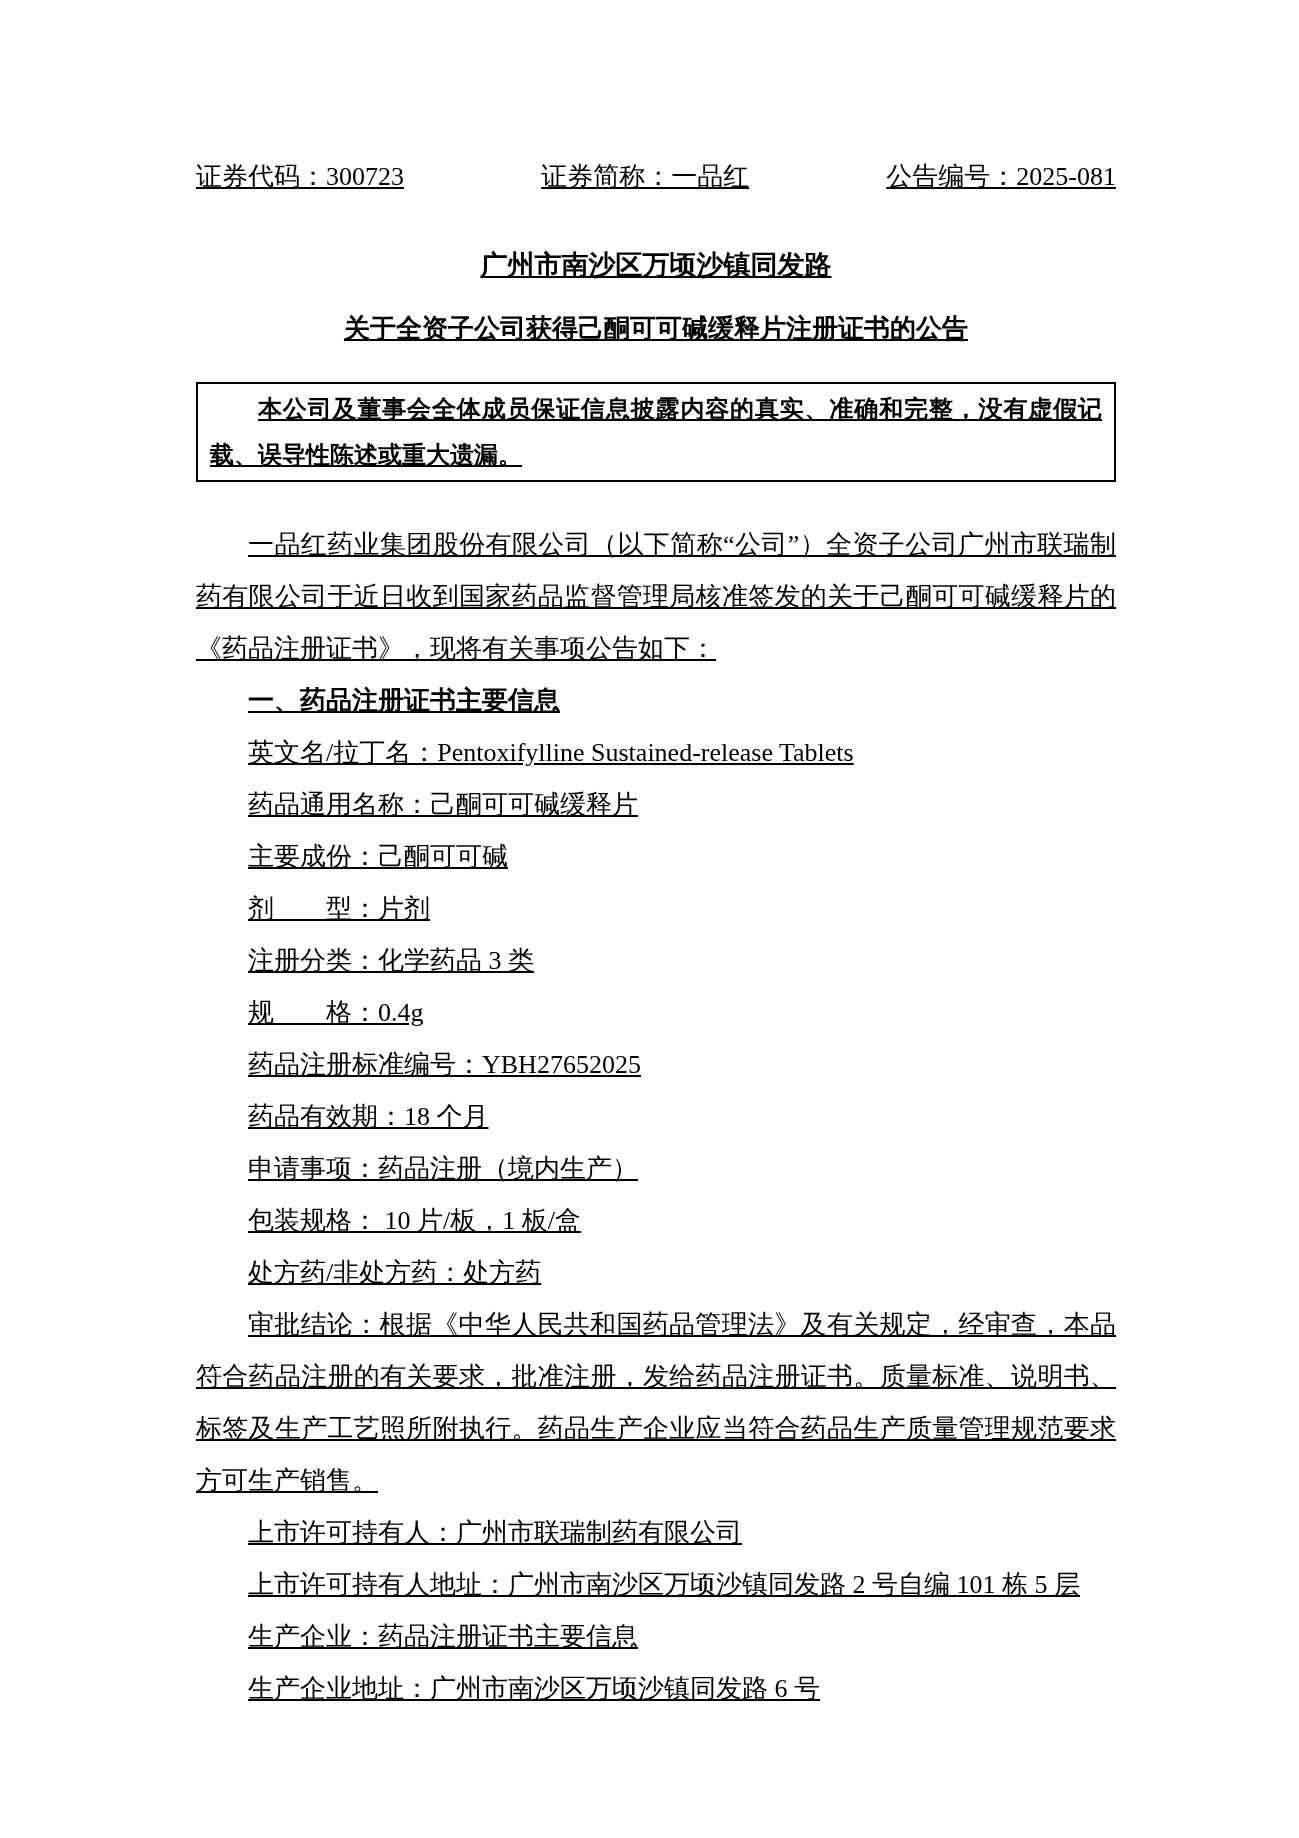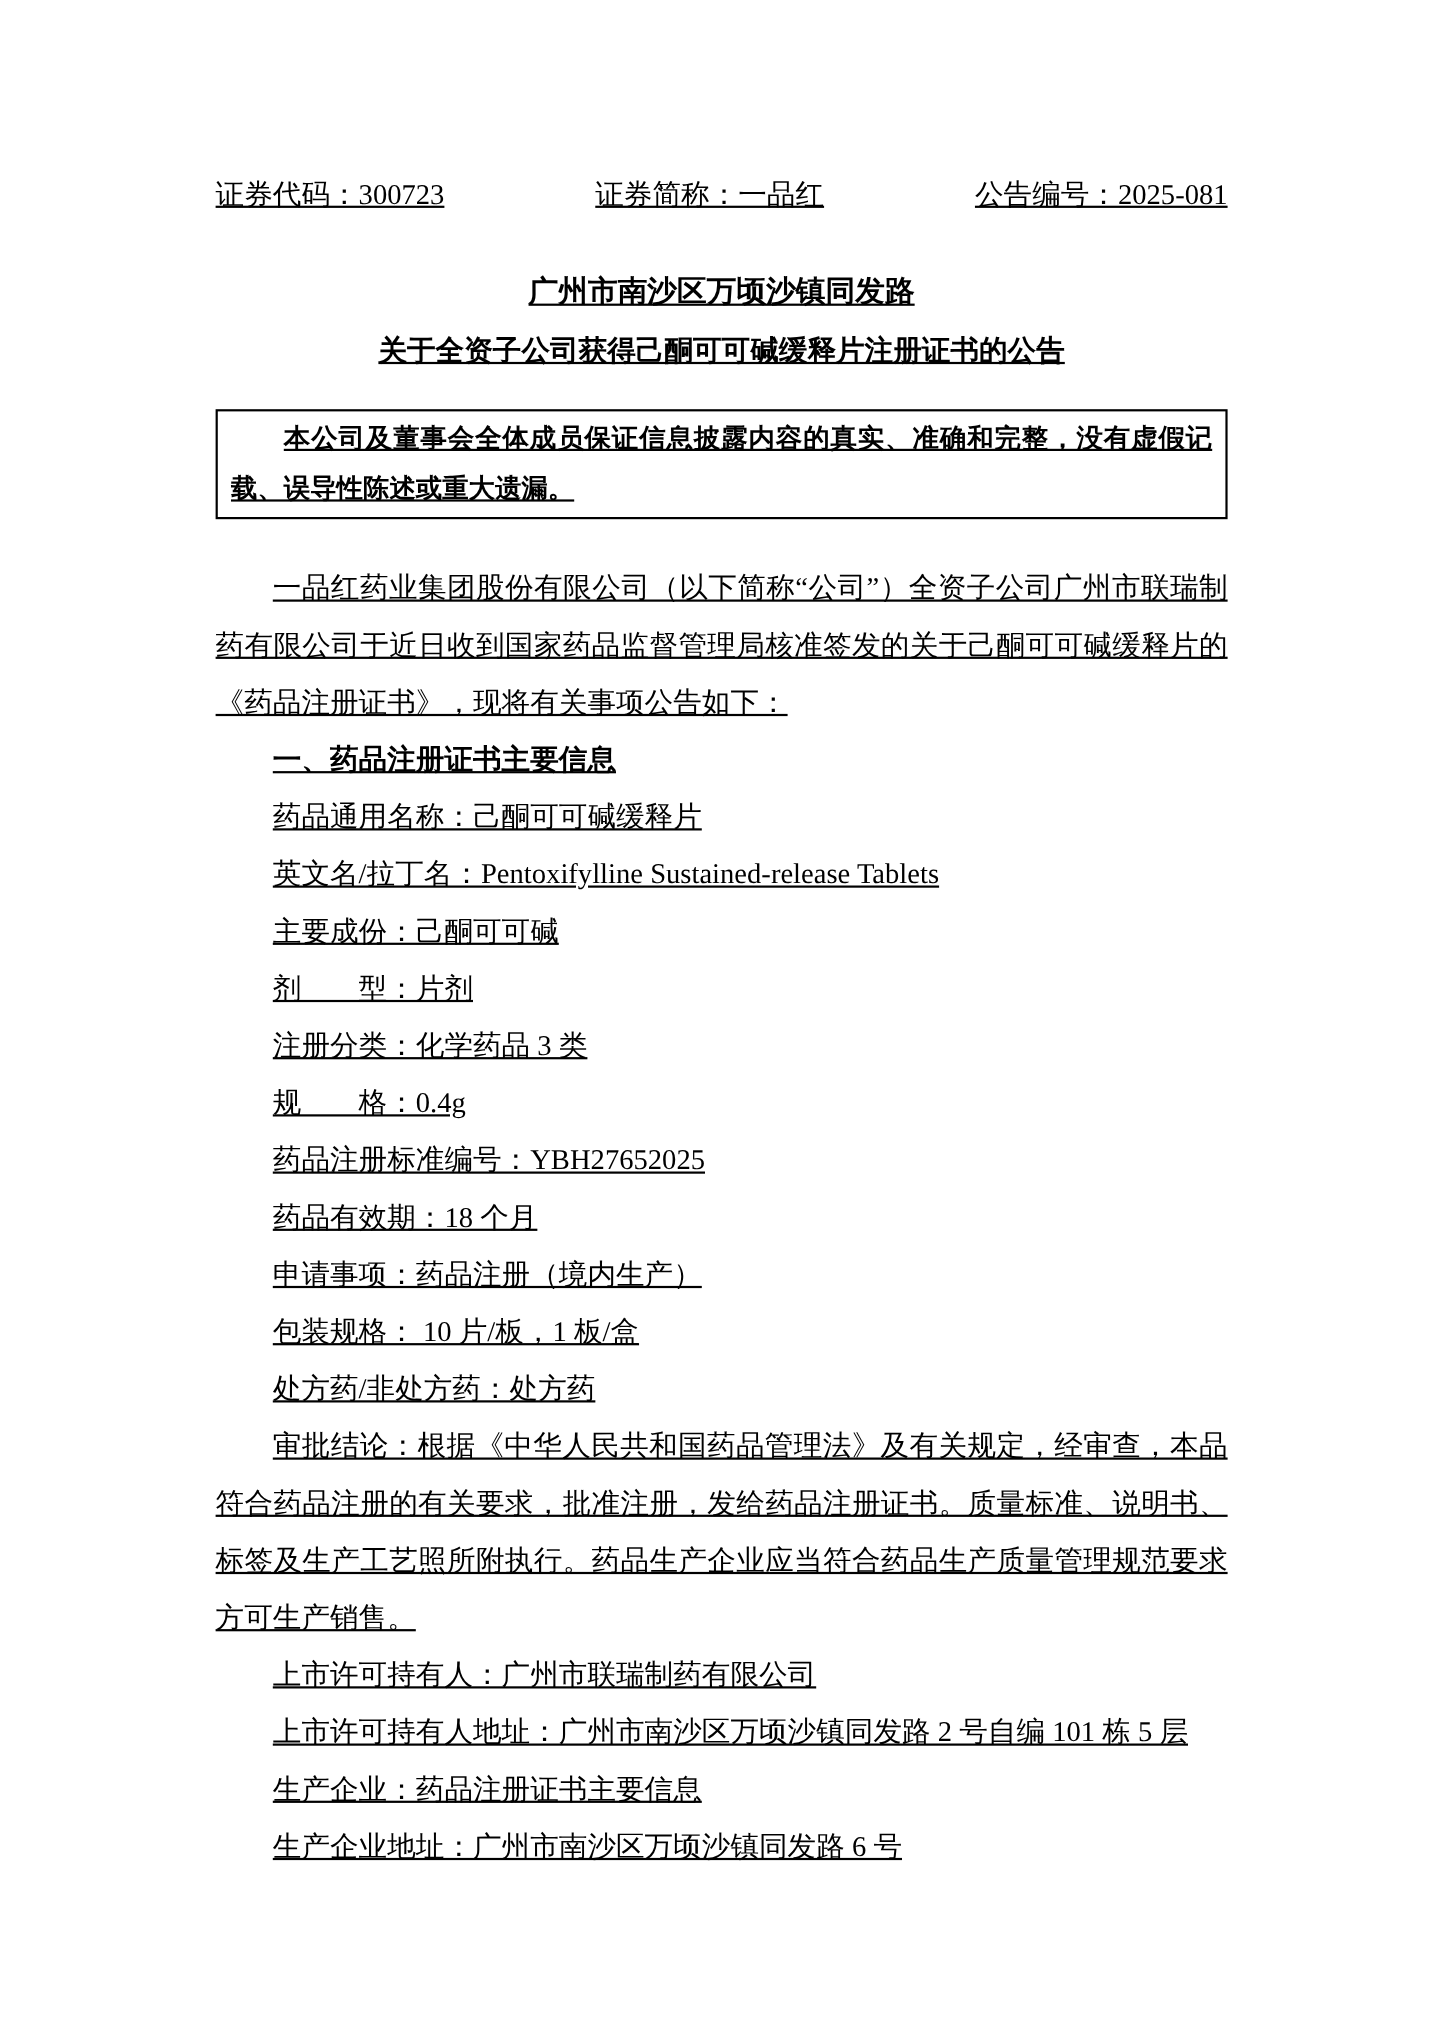--- a/index.html
+++ b/index.html
@@ -27,21 +27,21 @@
     line-height: 27px;
   }
   .doc-title {
     margin: 60px 0 0 0;
     text-align: center;
     font-size: 27px;
     font-weight: bold;
     line-height: 30px;
   }
   .doc-subtitle {
-    margin: 24px 0 0 0;
+    margin: 34px 0 0 0;
     text-align: center;
     font-size: 26px;
     font-weight: bold;
     line-height: 30px;
   }
   .disclaimer-box {
     margin-top: 38px;
     border: 2px solid #000000;
     padding: 2px 12px;
     box-sizing: border-box;
@@ -93,22 +93,22 @@
   <div class="disclaimer-box">
     <p>本公司及董事会全体成员保证信息披露内容的真实、准确和完整，没有虚假记载、误导性陈述或重大遗漏。</p>
   </div>
 
   <div class="content">
 
     <p class="para">一品红药业集团股份有限公司（以下简称“公司”）全资子公司广州市联瑞制药有限公司于近日收到国家药品监督管理局核准签发的关于己酮可可碱缓释片的《药品注册证书》，现将有关事项公告如下：</p>
 
     <div class="section-heading">一、药品注册证书主要信息</div>
 
+    <div class="field-line">英文名/拉丁名：Pentoxifylline Sustained-release Tablets</div>
     <div class="field-line">药品通用名称：己酮可可碱缓释片</div>
-    <div class="field-line">英文名/拉丁名：Pentoxifylline Sustained-release Tablets</div>
     <div class="field-line">主要成份：己酮可可碱</div>
     <div class="field-line">剂　　型：片剂</div>
     <div class="field-line">注册分类：化学药品 3 类</div>
     <div class="field-line">规　　格：0.4g</div>
     <div class="field-line">药品注册标准编号：YBH27652025</div>
     <div class="field-line">药品有效期：18 个月</div>
     <div class="field-line">申请事项：药品注册（境内生产）</div>
     <div class="field-line">包装规格： 10 片/板，1 板/盒</div>
     <div class="field-line">处方药/非处方药：处方药</div>
 

